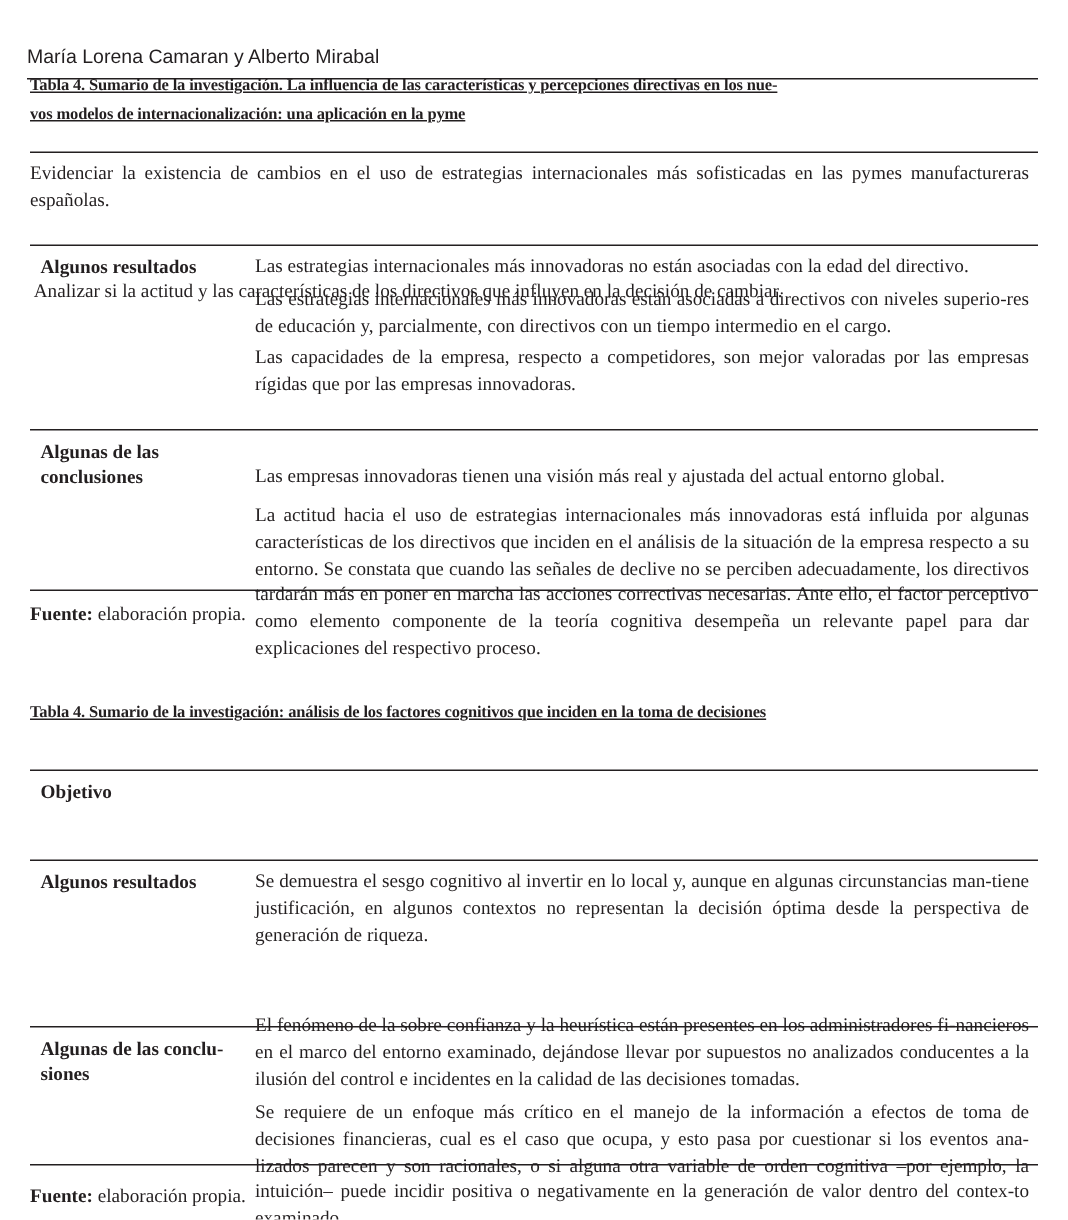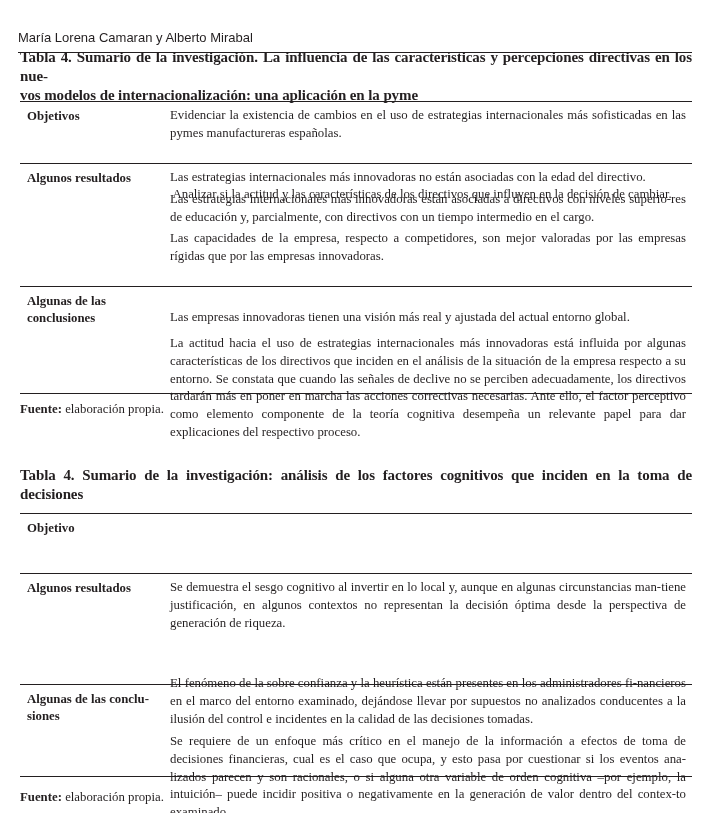--- a/index.html
+++ b/index.html
@@ -27,24 +27,25 @@
       font-size: 13px;
       line-height: 18px;
       color: #231f20;
       margin-top: 24px;
     }
     .table-title {
       position: absolute;
       left: 20px;
       width: 672px;
       font-weight: bold;
-      font-size: 15px;
+      font-size: 11px;
       line-height: 19px;
       text-align: justify;
       letter-spacing: -0.1px;
+      text-decoration: underline;
     }
     .tbl {
       position: absolute;
       left: 20px;
       width: 672px;
       border-top: 1.5px solid #231f20;
     }
     .row {
       display: flex;
       border-bottom: 1.5px solid #231f20;
@@ -89,21 +90,20 @@
 
 <div class="running-head">María Lorena Camaran y Alberto Mirabal</div>
 
 <div class="table-title" style="top:48px;">
   <div>Tabla 4. Sumario de la investigación. La influencia de las características y percepciones directivas en los nue-</div>
   <div>vos modelos de internacionalización: una aplicación en la pyme</div>
 </div>
 
 <div class="tbl" style="top:101px;">
   <div class="row" style="height:62px;">
-    <div class="label">Objetivos</div>
     <div class="cell">
       <p>Evidenciar la existencia de cambios en el uso de estrategias internacionales más sofisticadas en las pymes manufactureras españolas.</p>
       <p style="white-space:pre;"> Analizar si la actitud y las características de los directivos que influyen en la decisión de cambiar.</p>
     </div>
   </div>
   <div class="row" style="height:123px;">
     <div class="label">Algunos resultados</div>
     <div class="cell">
       <p>Las estrategias internacionales más innovadoras no están asociadas con la edad del directivo.</p>
       <p>Las estrategias internacionales más innovadoras están asociadas a directivos con niveles superio-res de educación y, parcialmente, con directivos con un tiempo intermedio en el cargo.</p>

